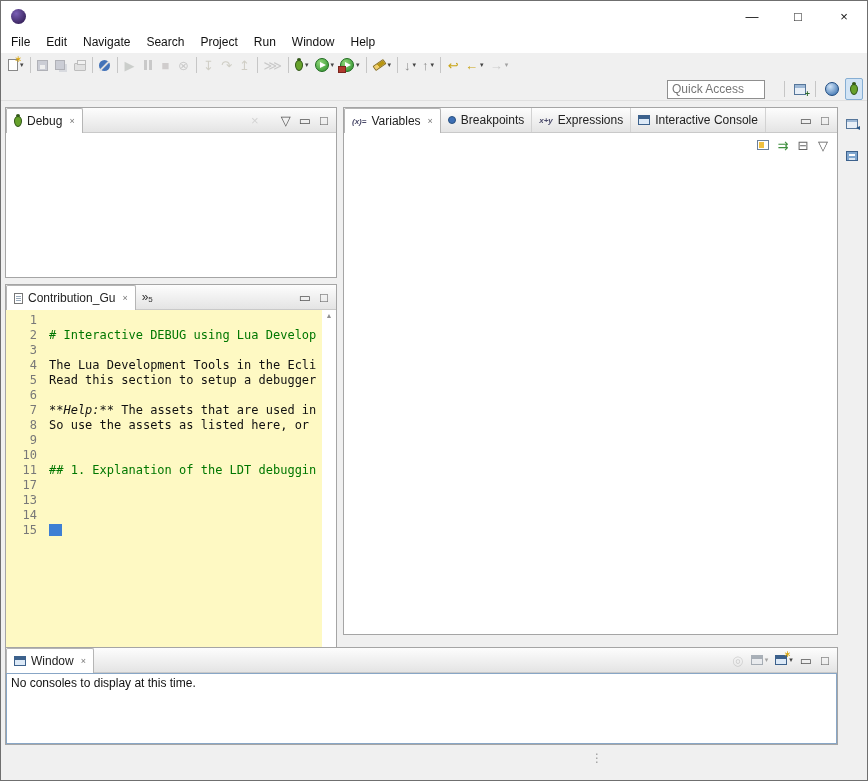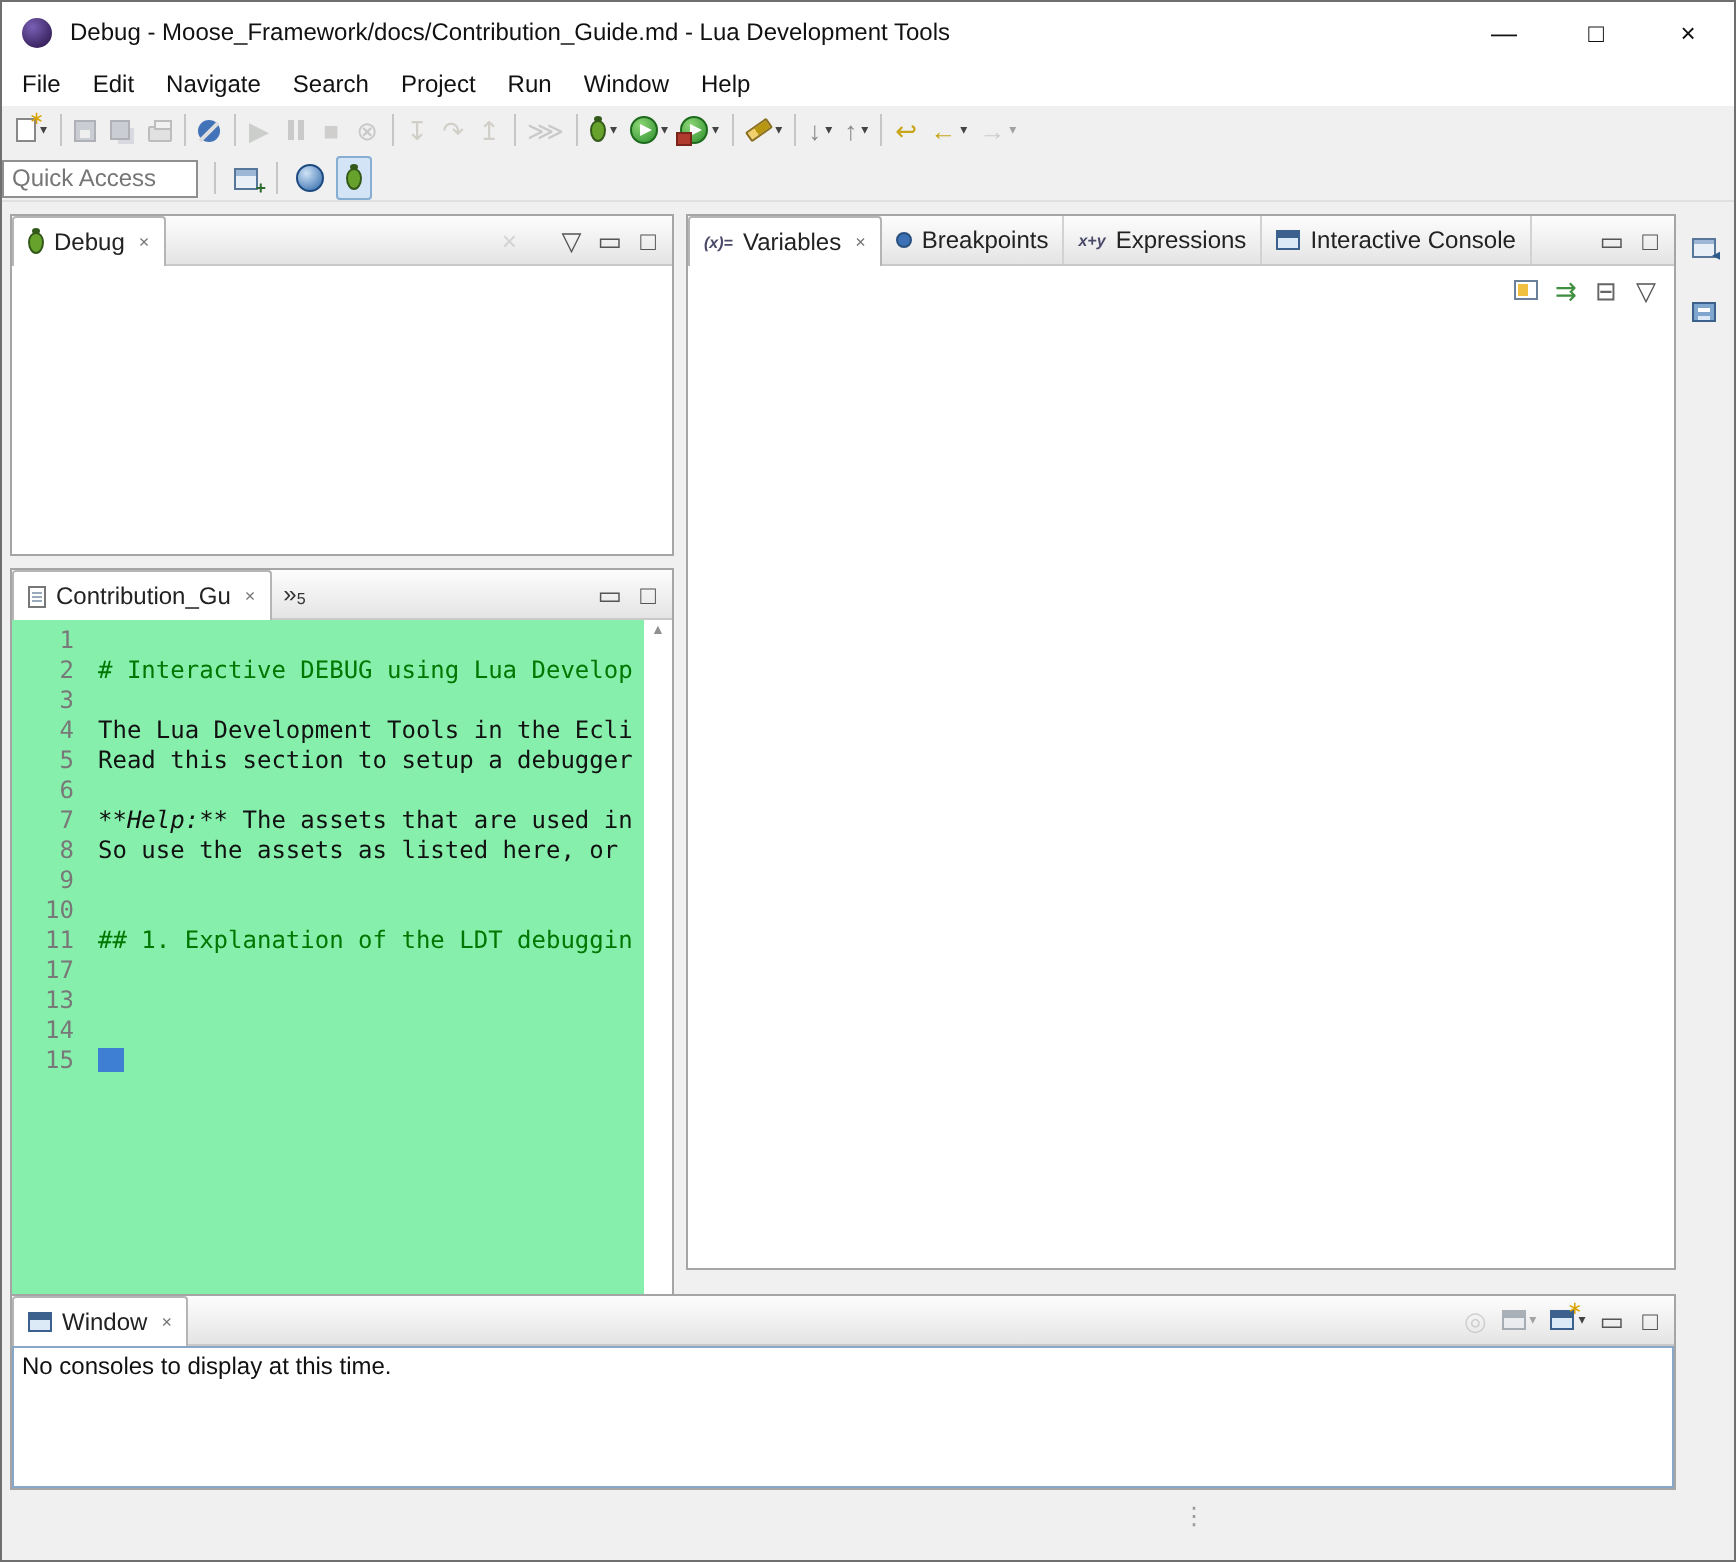--- a/index.html
+++ b/index.html
@@ -20,21 +20,21 @@
   .win-controls{margin-left:auto;display:flex;height:30px}
   .win-btn{width:46px;height:30px;display:flex;align-items:center;justify-content:center;font-size:13px;color:#111}
 
   
   .menubar{position:absolute;left:0;top:30px;right:0;height:22px;background:#fff;display:flex;align-items:center;padding-left:2px}
   .menu-item{padding:2px 8px;white-space:nowrap}
 
   
   .coolbar{position:absolute;left:0;top:52px;right:0;height:48px;background:#f0f0f0;border-bottom:1px solid #e0e0e0}
   .toolrow1{height:24px;display:flex;align-items:center;padding-left:4px}
-  .toolrow2{height:24px;display:flex;align-items:center;padding-right:4px;gap:5px}
+  .toolrow2{height:24px;display:flex;align-items:center;justify-content:flex-end;padding-right:4px;gap:16px}
   .tbtn{display:inline-flex;align-items:center;justify-content:center;height:22px;min-width:18px;padding:0 2px;border-radius:2px;border:1px solid transparent}
   .tbtn .glyph{font-size:13px;line-height:1}
   .tbtn.disabled{opacity:.45;filter:grayscale(60%)}
   .tbtn .dd{font-size:7px;color:#444;margin-left:2px}
   .tbtn.selected{background:#d2e4f5;border:1px solid #86aed3}
   .tsep{width:1px;height:16px;background:#c6c6c6;margin:0 3px;align-self:center}
   .quick-access{width:98px;height:19px;border:1px solid #8f8f8f;font:12px "Liberation Sans","DejaVu Sans",sans-serif;padding:0 4px;color:#333;background:#fff}
   .quick-access::placeholder{color:#767676}
 
   
@@ -70,21 +70,21 @@
   .shp-logical{width:12px;height:10px;background:#fff;border:1px solid #6a7f9a}
   .shp-logical::before{content:"";position:absolute;left:1px;top:1px;width:5px;height:6px;background:#f0c040}
   .shp-console,.shp-console-new{width:12px;height:10px;background:#dce9f7;border:1px solid #3c618c}
   .shp-console::before,.shp-console-new::before{content:"";position:absolute;left:0;top:0;width:100%;height:3px;background:#3c618c}
   .shp-console-new::after{content:"∗";position:absolute;right:-5px;top:-7px;font-size:9px;color:#d8a200}
   .shp-bp-dot{width:8px;height:8px;border-radius:50%;background:#3d6fb5;border:1px solid #28507f}
   .shp-file{width:9px;height:11px;background:#fff;border:1px solid #777}
   .shp-file::before{content:"";position:absolute;left:1px;top:2px;right:1px;height:1px;background:#9ab;box-shadow:0 2px 0 #9ab,0 4px 0 #9ab}
 
   
-  .panel{position:absolute;background:#86efac;border:1px solid #a5a5a5;display:flex;flex-direction:column}
+  .panel{position:absolute;background:#fef9c3;border:1px solid #a5a5a5;display:flex;flex-direction:column}
   #debug-panel{left:4px;top:106px;width:332px;height:171px}
   #editor-panel{left:4px;top:283px;width:332px;height:455px}
   #variables-panel{left:342px;top:106px;width:495px;height:528px}
   #console-panel{left:4px;top:646px;width:833px;height:98px}
   .tabrow{height:25px;flex:0 0 25px;display:flex;align-items:stretch;background:linear-gradient(#fdfdfd,#e4e4e4);border-bottom:1px solid #c9c9c9;position:relative}
   .ctab{display:inline-flex;align-items:center;gap:5px;padding:0 7px;border-right:1px solid #d2d2d2;color:#222;white-space:nowrap}
   .ctab.selected{background:#fff;border:1px solid #b5b5b5;border-bottom:none;margin-bottom:-1px;z-index:2;border-top-left-radius:2px;border-top-right-radius:2px}
   .tclose{font-size:9px;color:#777;margin-left:2px}
   .ticon-text{font-size:8px;color:#4a4a6a;font-weight:bold;font-style:italic}
   .tab-right{margin-left:auto;display:flex;align-items:center;padding-right:3px;gap:1px}
@@ -118,21 +118,20 @@
 
   .deb-first{margin-right:12px}
 </style>
 </head>
 <body>
 
 <div class="win">
 
   <div class="titlebar">
     <span class="app-icon"></span>
-    <span class="title-text">Debug - Moose_Framework/docs/Contribution_Guide.md - Lua Development Tools</span>
     <div class="win-controls">
       <div class="win-btn">—</div>
       <div class="win-btn">□</div>
       <div class="win-btn">×</div>
     </div>
   </div>
 
   <div class="menubar" id="menubar">
       <span class="menu-item">File</span>
       <span class="menu-item">Edit</span>

